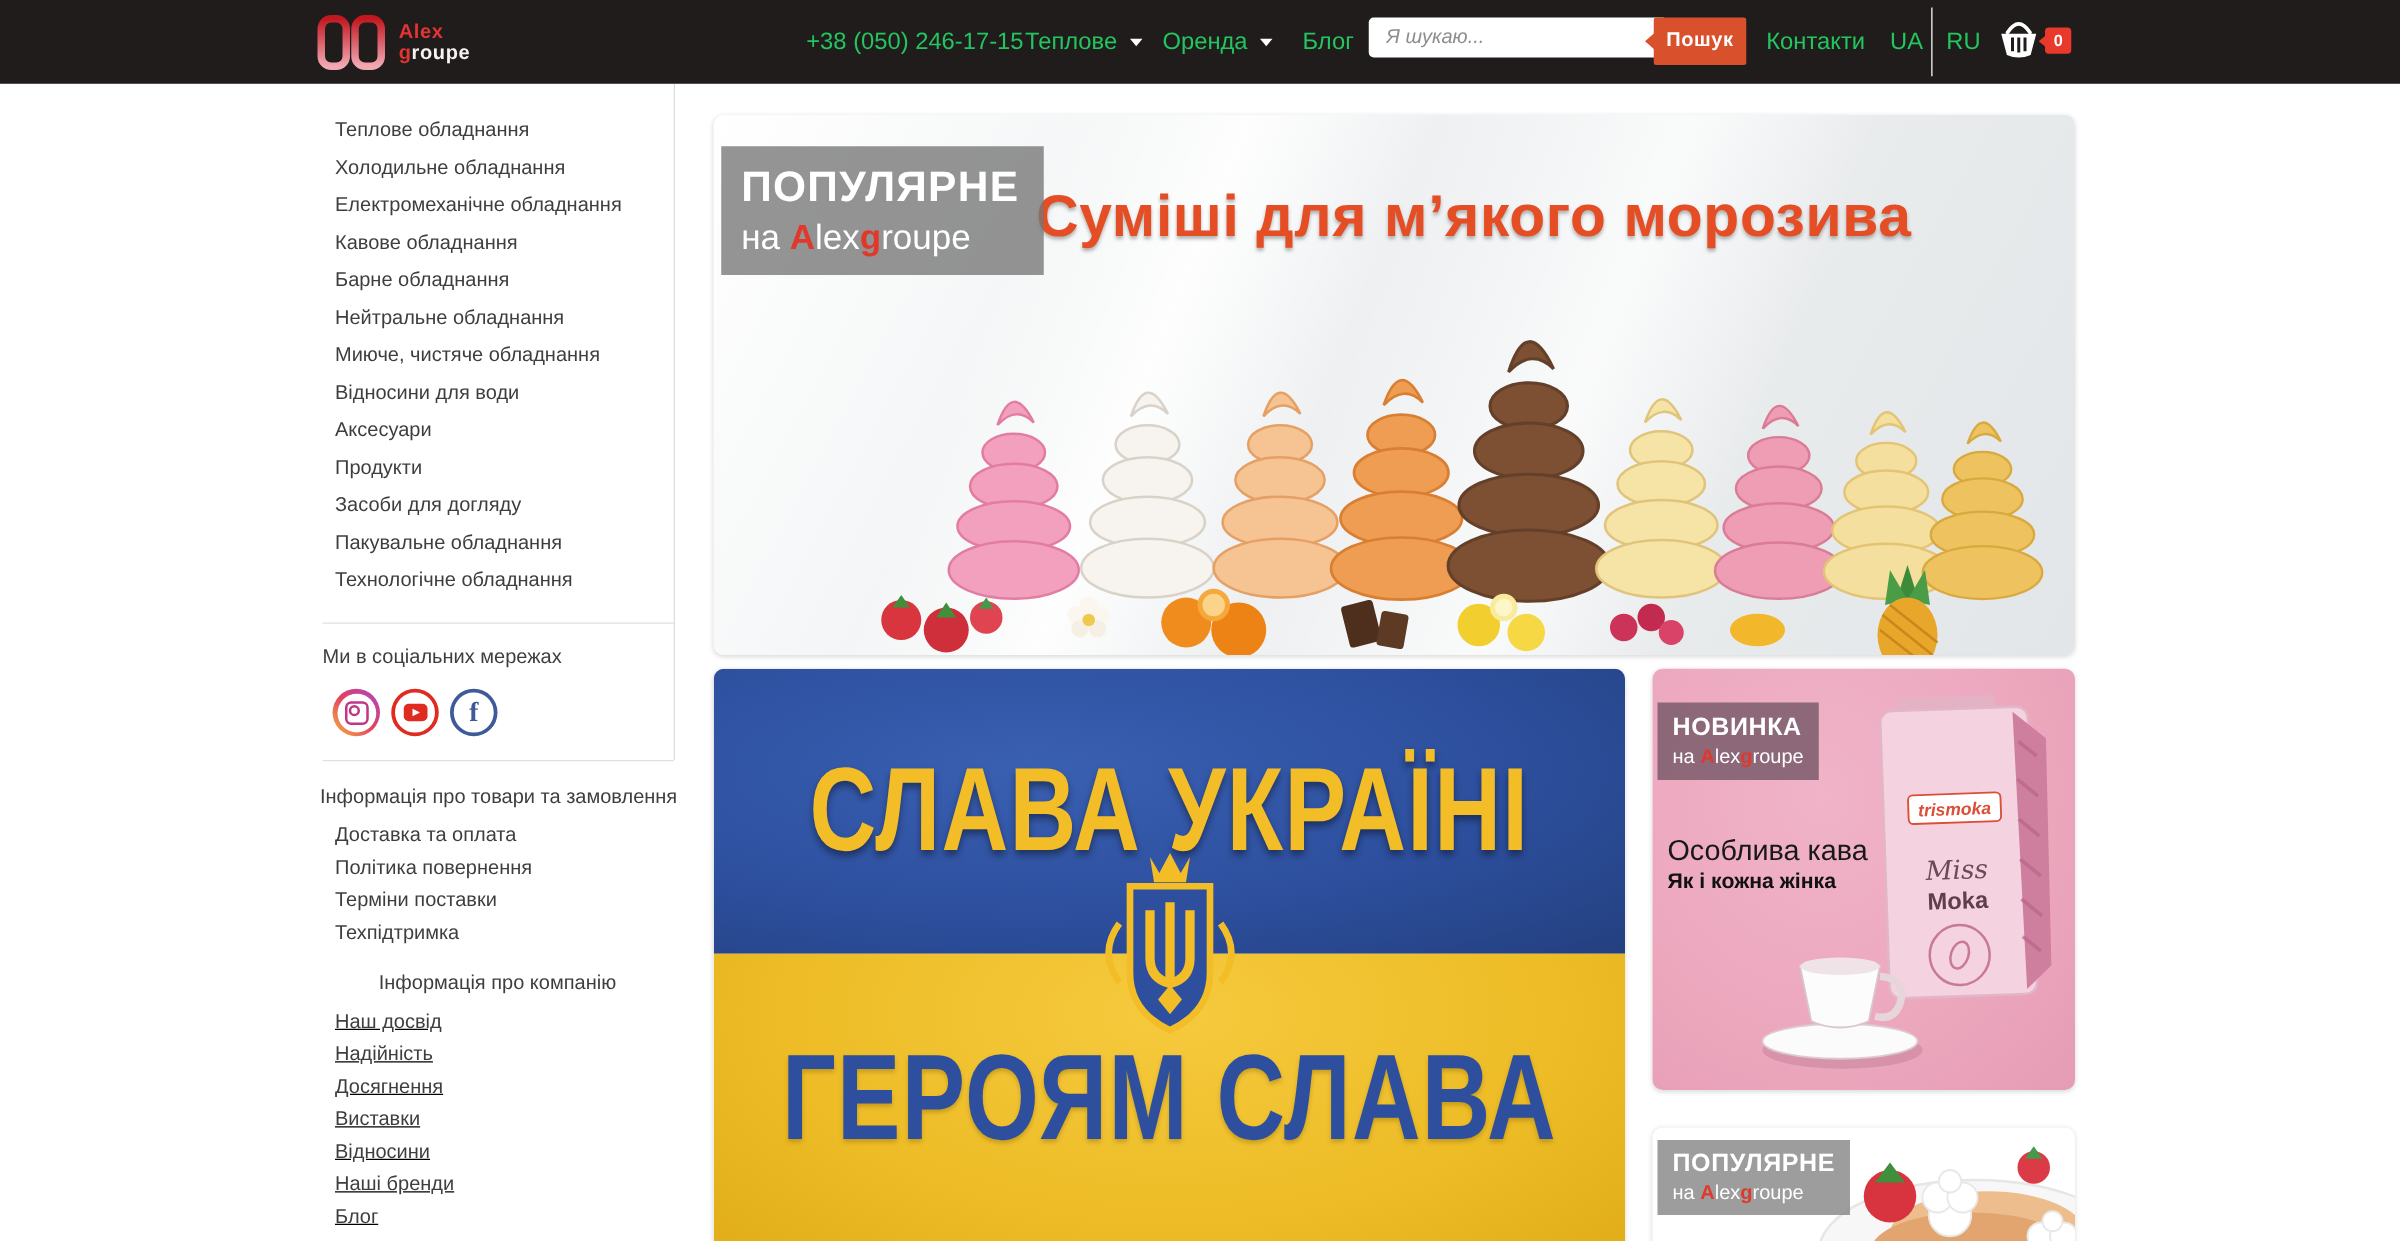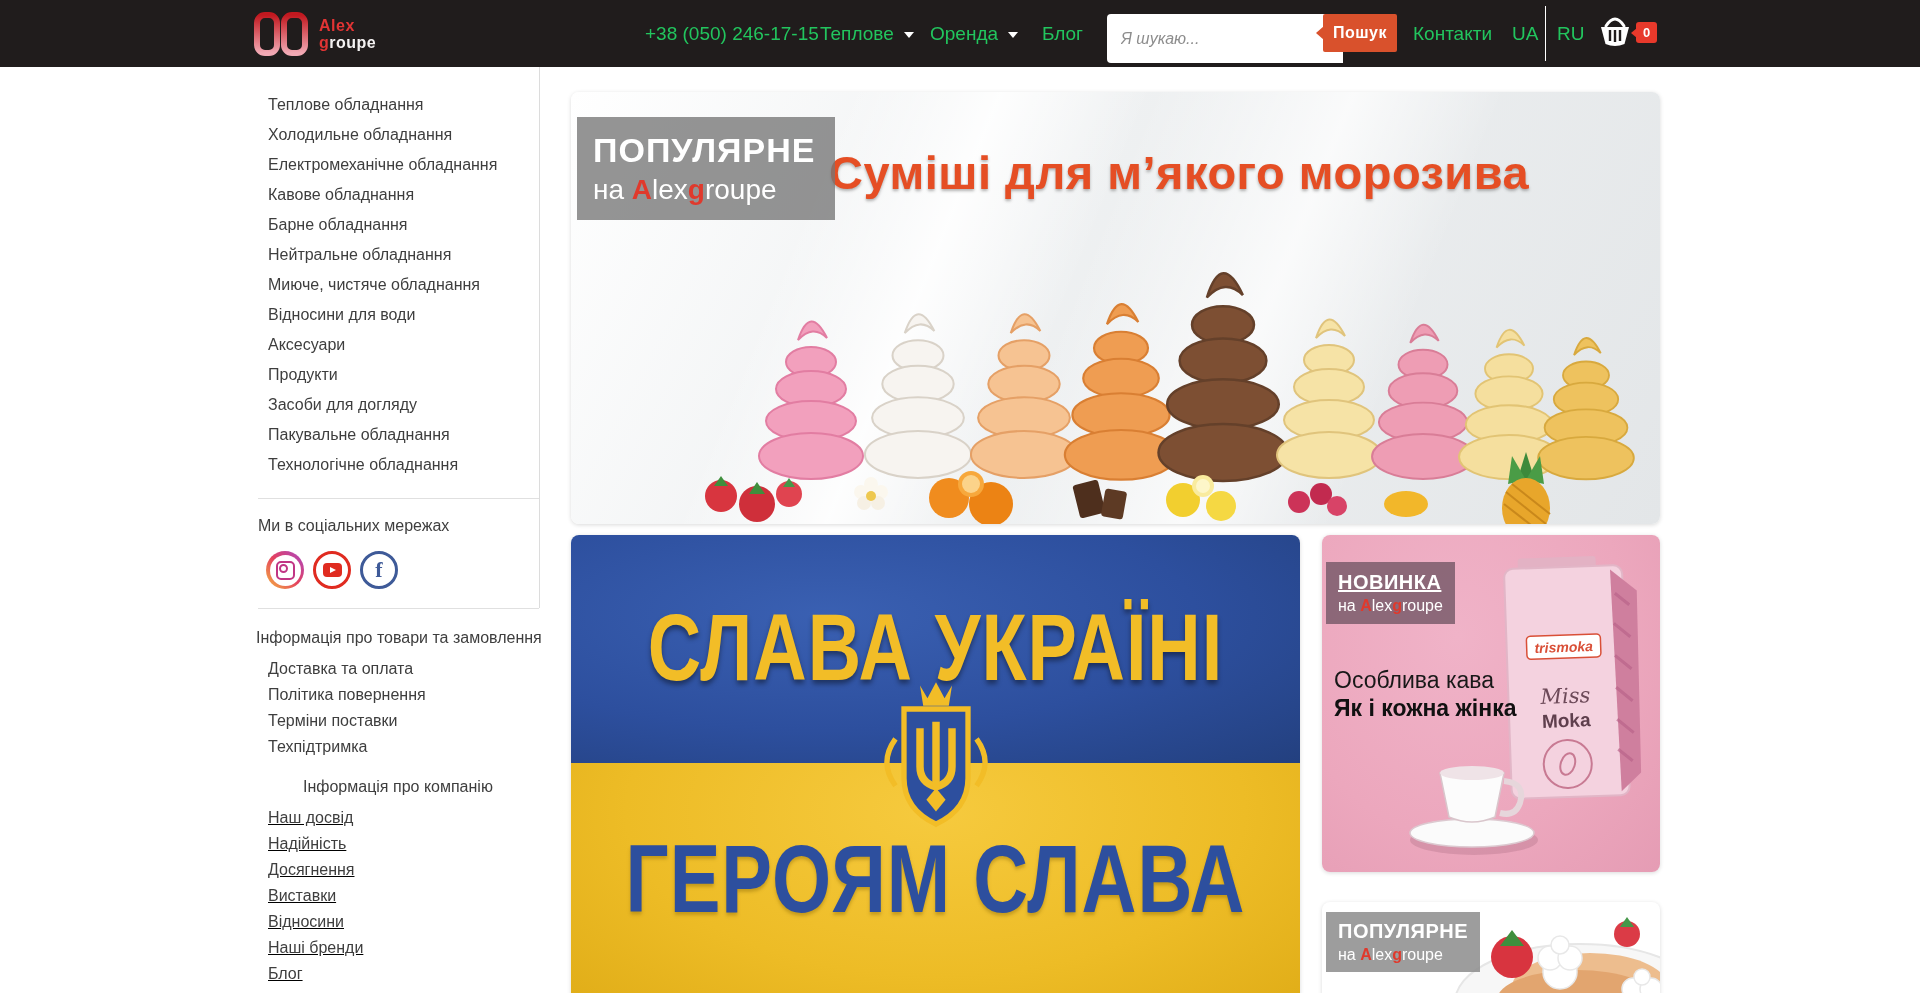--- a/index.html
+++ b/index.html
@@ -15,22 +15,22 @@
   .logo-text .red{color:#e23434;}
   .logo-text .white{color:#f4f2f2;}
   .nav-link{color:#22c55e;font-size:19px;cursor:pointer;white-space:nowrap;}
   .caret{display:inline-block;width:0;height:0;border-left:5px solid transparent;border-right:5px solid transparent;border-top:6px solid #fff;margin-left:10px;vertical-align:2px;}
   .phone{left:645px;}
   .nav-katalog{left:820px;}
   .nav-orenda{left:930px;}
   .nav-blog{left:1042px;}
   .search{left:1095px;width:302px;height:38px;top:14px;transform:none;}
   .search input{
-    position:absolute;left:0;top:0;width:236px;height:49px;border:none;border-radius:4px 0 0 4px;
-    padding:0 0 0 14px;font:italic 16px "Liberation Sans",sans-serif;color:#444;outline:none;box-sizing:border-box;background:#fff;margin-left:12px;
+    position:absolute;left:0;top:0;width:236px;height:32px;border:none;border-radius:4px 0 0 4px;
+    padding:0 0 0 14px;font:italic 16px "Liberation Sans",sans-serif;color:#444;outline:none;box-sizing:border-box;background:#fff;
   }
   .search input::placeholder{color:#8d8d8d;font-style:italic;}
   .search-btn{
     position:absolute;left:228px;top:0;width:74px;height:38px;background:#d9512c;border:none;border-radius:2px;
     color:#fff;font:700 16px "Liberation Sans",sans-serif;cursor:pointer;letter-spacing:.5px;
   }
   .search-btn::before{
     content:"";position:absolute;left:-7px;top:50%;transform:translateY(-50%);
     width:0;height:0;border-top:7px solid transparent;border-bottom:7px solid transparent;border-right:8px solid #d9512c;
   }
@@ -89,24 +89,24 @@
   .ukraine{left:571px;top:535px;width:729px;height:470px;}
   .ua-blue{position:absolute;top:0;left:0;width:100%;height:228px;background:radial-gradient(ellipse at 35% 35%,#3a60b2 0%,#2d4f9e 55%,#23407f 100%);}
   .ua-yellow{position:absolute;top:228px;left:0;width:100%;height:242px;background:radial-gradient(ellipse at 50% 20%,#f6ca3e 0%,#edbc26 60%,#e0ad18 100%);}
   .ua-line{position:absolute;width:100%;text-align:center;font-weight:700;white-space:nowrap;transform:scaleY(1.28);letter-spacing:1px;}
   .ua-line1{top:70px;font-size:74px;color:#f2bd27;text-shadow:0 3px 5px rgba(0,0,0,.4);}
   .ua-line2{top:300px;font-size:76px;color:#2d4f9e;text-shadow:0 2px 3px rgba(120,90,0,.35);}
   .ua-emblem{position:absolute;left:50%;top:142px;transform:translateX(-50%);z-index:3;}
   
   .coffee{left:1322px;top:535px;width:338px;height:337px;background:radial-gradient(ellipse at 40% 30%,#f0b3c8 0%,#eca7bd 60%,#e59cb4 100%);}
   .coffee-badge{left:4px;top:27px;background:rgba(122,92,107,.85);padding:9px 12px;}
-  .coffee-badge .b1{font-size:20px;letter-spacing:.5px;text-decoration:underline;}
+  .coffee-badge .b1{font-size:20px;letter-spacing:.5px;}
   .coffee-badge .b2{font-size:16px;margin-top:3px;}
   .coffee-l1{position:absolute;left:12px;top:132px;font-size:23px;color:#181818;z-index:4;}
-  .coffee-l2{position:absolute;left:12px;top:160px;font-size:23px;font-weight:700;color:#111;z-index:4;}
+  .coffee-l2{position:absolute;left:12px;top:160px;font-size:17px;font-weight:700;color:#111;z-index:4;}
   .coffee-art{position:absolute;inset:0;}
   
   .popular2{left:1322px;top:902px;width:338px;height:140px;background:#fff;}
   .popular2-badge{left:4px;top:10px;background:rgba(140,140,140,.85);padding:8px 12px;}
   .popular2-badge .b1{font-size:20px;letter-spacing:.5px;}
   .popular2-badge .b2{font-size:16px;margin-top:3px;}
   .pop-art{position:absolute;inset:0;}
 </style>
 </head>
 <body>

